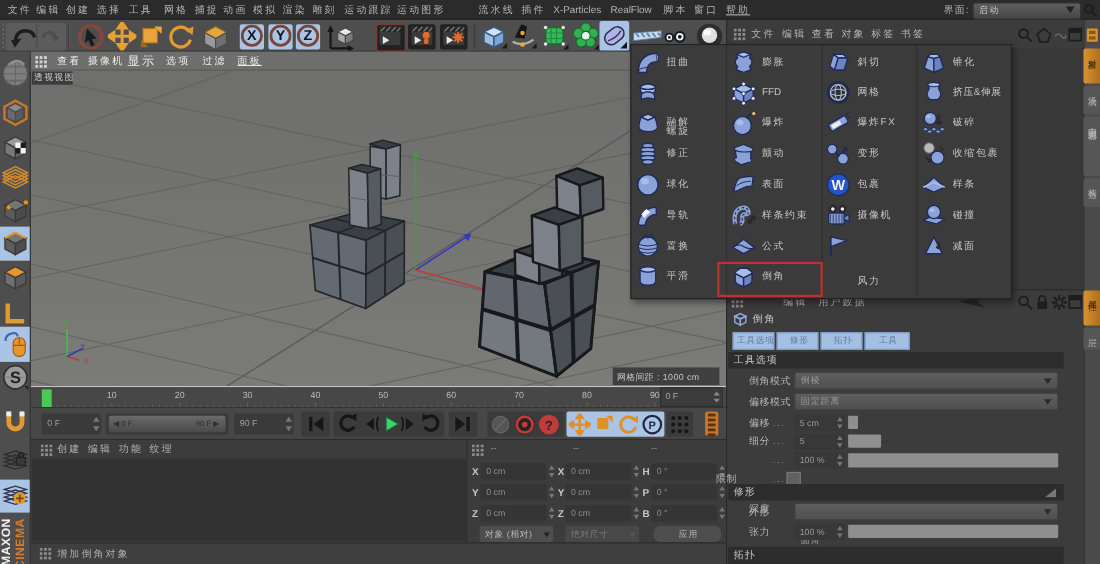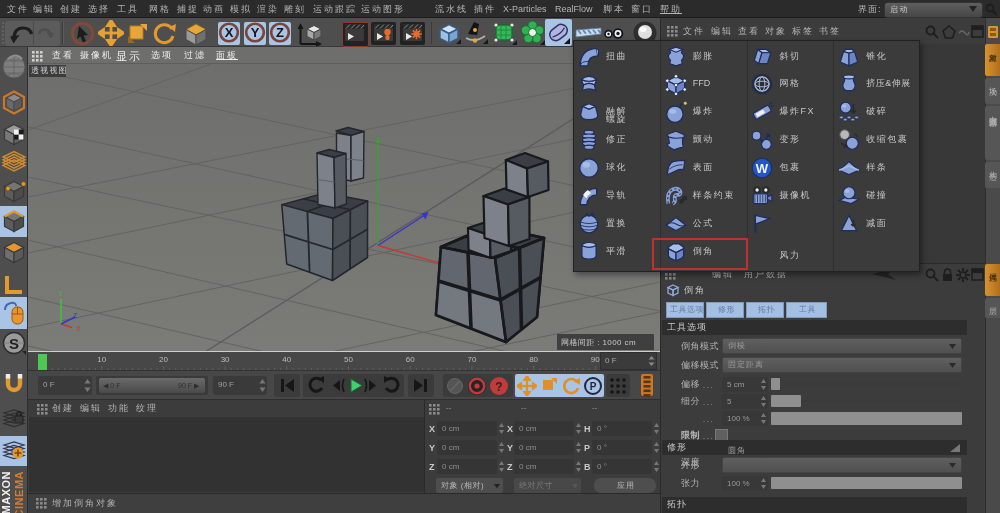--- a/index.html
+++ b/index.html
@@ -888,31 +888,31 @@
 <div class="b" style="left:771px;top:395px;width:30px;height:12px;background:#8f8f8f;border-radius:1px;"></div>
 <div class="t" style="left:681px;top:438px;font-size:9px;color:#b4b4b4;letter-spacing:0.5px;margin-top:20px;">深度</div>
 <div class="t" style="left:703px;top:416px;font-size:7px;color:#b4b4b4;letter-spacing:0px;">. . .</div>
 <div class="b" style="left:722px;top:411px;width:46px;height:15px;background:#383838;border-radius:2px;"></div>
 <div class="t" style="left:727px;top:415px;font-size:8px;color:#999;letter-spacing:0px;">100 %</div>
 <svg style="left:760px;top:413px" width="7" height="11">
       <path d="M3.5 0 L1 4 L6 4 Z" fill="#777"></path>
       <path d="M3.5 11 L1 7 L6 7 Z" fill="#777"></path>
     </svg>
 <div class="b" style="left:771px;top:412px;width:191px;height:13px;background:#8f8f8f;border-radius:1px;"></div>
-<div class="t" style="left:681px;top:431px;font-size:9px;color:#b4b4b4;letter-spacing:0.5px;font-weight:bold;">限制</div>
+<div class="t" style="left:651px;top:431px;font-size:9px;color:#b4b4b4;letter-spacing:0.5px;">限制</div>
 <div class="t" style="left:703px;top:433px;font-size:7px;color:#b4b4b4;letter-spacing:0px;">. . .</div>
 <div class="b" style="left:715px;top:429px;width:13px;height:13px;background:#606060;border:1px solid #787878;box-sizing:border-box;"></div>
 <div class="b" style="left:662px;top:440px;width:305px;height:15px;background:#2d2d2d;"></div>
 <div class="t" style="left:667px;top:443px;font-size:9px;color:#c8c8c8;letter-spacing:1px;">修形</div>
 <svg style="left:950px;top:444px" width="10" height="8" viewBox="0 0 10 8">
       <path d="M10 0 L10 8 L0 8 Z" fill="#777"></path>
     </svg>
 <div class="t" style="left:681px;top:461px;font-size:9px;color:#b4b4b4;letter-spacing:0.5px;">外形</div>
 <div class="b" style="left:722px;top:457px;width:240px;height:16px;background:linear-gradient(#5f5f5f,#505050);border-radius:2px;border:1px solid #444;box-sizing:border-box;"></div>
-<div class="t" style="left:728px;top:447px;font-size:8px;color:#9b9b9b;letter-spacing:1px;">圆角</div>
+<div class="t" style="left:728px;top:488px;font-size:8px;color:#9b9b9b;letter-spacing:1px;">圆角</div>
 <svg style="left:948px;top:462px" width="9" height="7">
       <path d="M1 1 L8 1 L4.5 6 Z" fill="#2a2a2a"></path>
     </svg>
 <div class="t" style="left:681px;top:479px;font-size:9px;color:#b4b4b4;letter-spacing:0.5px;">张力</div>
 <div class="b" style="left:722px;top:476px;width:46px;height:15px;background:#383838;border-radius:2px;"></div>
 <div class="t" style="left:727px;top:480px;font-size:8px;color:#999;letter-spacing:0px;">100 %</div>
 <svg style="left:760px;top:478px" width="7" height="11">
       <path d="M3.5 0 L1 4 L6 4 Z" fill="#777"></path>
       <path d="M3.5 11 L1 7 L6 7 Z" fill="#777"></path>
     </svg>

